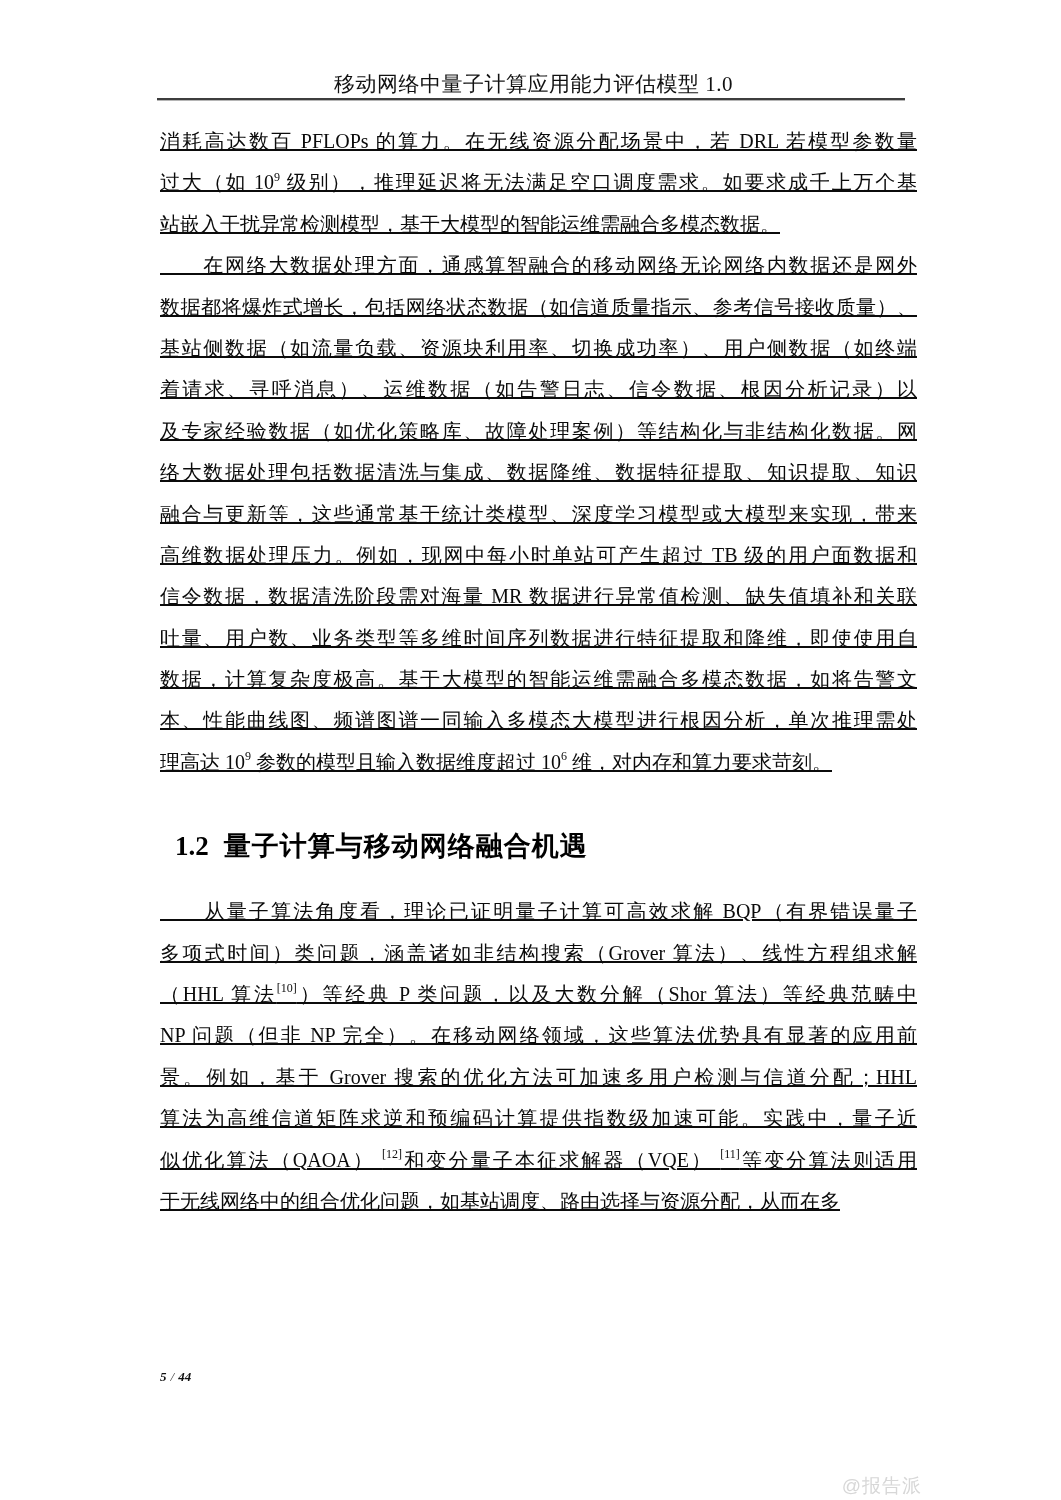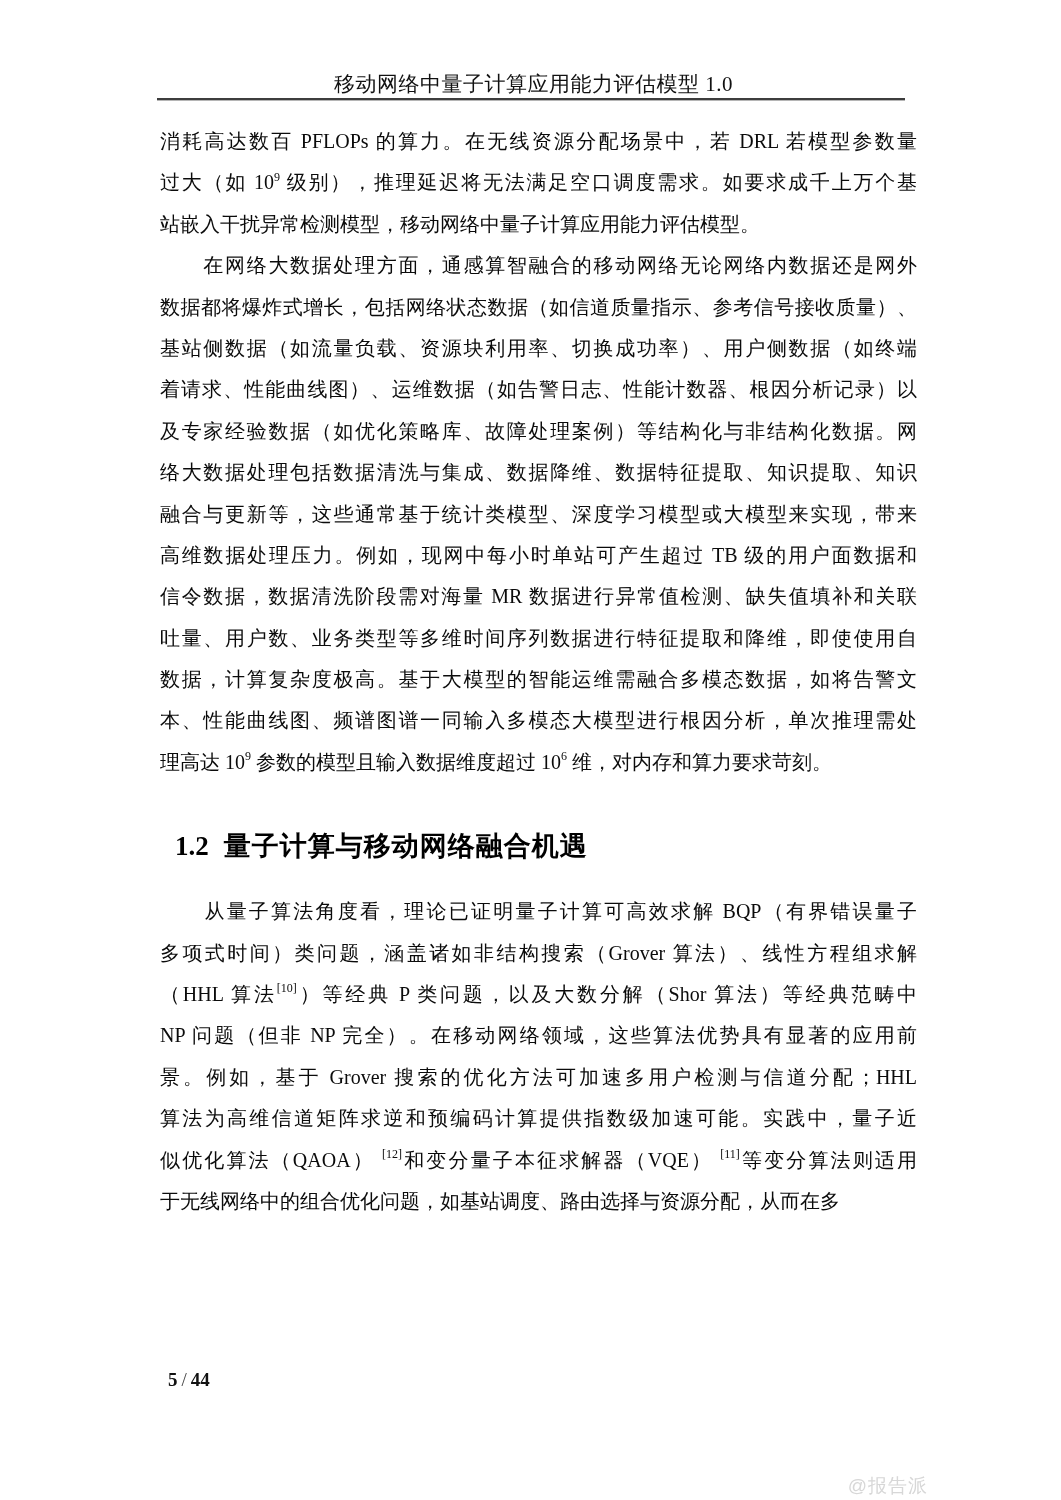--- a/index.html
+++ b/index.html
@@ -40,20 +40,21 @@
   }
   .para { margin: 0; padding: 0; }
   .line {
     height: 41.4px;
     line-height: 41.4px;
     font-size: 20px;
     text-align: justify;
     text-align-last: justify;
     white-space: normal;
     overflow: hidden;
+    text-decoration: underline;
   }
   .line.para-end { text-align-last: left; }
   .line sup {
     font-size: 12px;
     line-height: 0;
     position: relative;
     top: -1px;
   }
   .heading {
     margin: 40px 0 22px 0;
@@ -68,55 +69,56 @@
     font-family: "Liberation Serif", "DejaVu Serif", serif;
     margin-right: 15px;
     margin-left: 15px;
   }
   .heading .heading-text {
     font-family: Liberation Sans, sans-serif;
     letter-spacing: 1px;
   }
   .footer {
     position: absolute;
-    left: 168px;
+    left: 160px;
     top: 1369px;
-    font-size: 19px;
+    font-size: 13px;
     color: #111;
+    font-style: italic;
   }
   .footer .pg { font-weight: 700; }
   .footer .sep { font-weight: 400; color: #444; padding: 0 4px; }
   .watermark {
     position: absolute;
-    right: 3px;
+    right: 9px;
     bottom: 1px;
     font-family: "Liberation Sans", "DejaVu Sans", sans-serif;
     font-size: 19px;
     color: #d7d7d7;
     letter-spacing: 1px;
   }
 </style>
 </head>
 <body>
 
 <div class="page">
   <div class="header-title">移动网络中量子计算应用能力评估模型 1.0</div>
   <div class="header-rule"></div>
 
   <div class="document-body">
       <div class="para">
         <div class="line">消耗高达数百 PFLOPs 的算力。在无线资源分配场景中，若 DRL 若模型参数量</div>
         <div class="line">过大（如 10<sup>9</sup> 级别），推理延迟将无法满足空口调度需求。如要求成千上万个基</div>
-        <div class="line para-end">站嵌入干扰异常检测模型，移动网络中量子计算应用能力评估模型。</div>
+        <div class="line para-end">站嵌入干扰异常检测模型，基于大模型的智能运维需融合多模态数据。</div>
       </div>
       <div class="para">
         <div class="line">　　在网络大数据处理方面，通感算智融合的移动网络无论网络内数据还是网外</div>
         <div class="line">数据都将爆炸式增长，包括网络状态数据（如信道质量指示、参考信号接收质量）、</div>
         <div class="line">基站侧数据（如流量负载、资源块利用率、切换成功率）、用户侧数据（如终端</div>
-        <div class="line">着请求、性能曲线图）、运维数据（如告警日志、性能计数器、根因分析记录）以</div>
+        <div class="line">着请求、寻呼消息）、运维数据（如告警日志、信令数据、根因分析记录）以</div>
         <div class="line">及专家经验数据（如优化策略库、故障处理案例）等结构化与非结构化数据。网</div>
         <div class="line">络大数据处理包括数据清洗与集成、数据降维、数据特征提取、知识提取、知识</div>
         <div class="line">融合与更新等，这些通常基于统计类模型、深度学习模型或大模型来实现，带来</div>
         <div class="line">高维数据处理压力。例如，现网中每小时单站可产生超过 TB 级的用户面数据和</div>
         <div class="line">信令数据，数据清洗阶段需对海量 MR 数据进行异常值检测、缺失值填补和关联</div>
         <div class="line">吐量、用户数、业务类型等多维时间序列数据进行特征提取和降维，即使使用自</div>
         <div class="line">数据，计算复杂度极高。基于大模型的智能运维需融合多模态数据，如将告警文</div>
         <div class="line">本、性能曲线图、频谱图谱一同输入多模态大模型进行根因分析，单次推理需处</div>
         <div class="line para-end">理高达 10<sup>9</sup> 参数的模型且输入数据维度超过 10<sup>6</sup> 维，对内存和算力要求苛刻。</div>
       </div>

